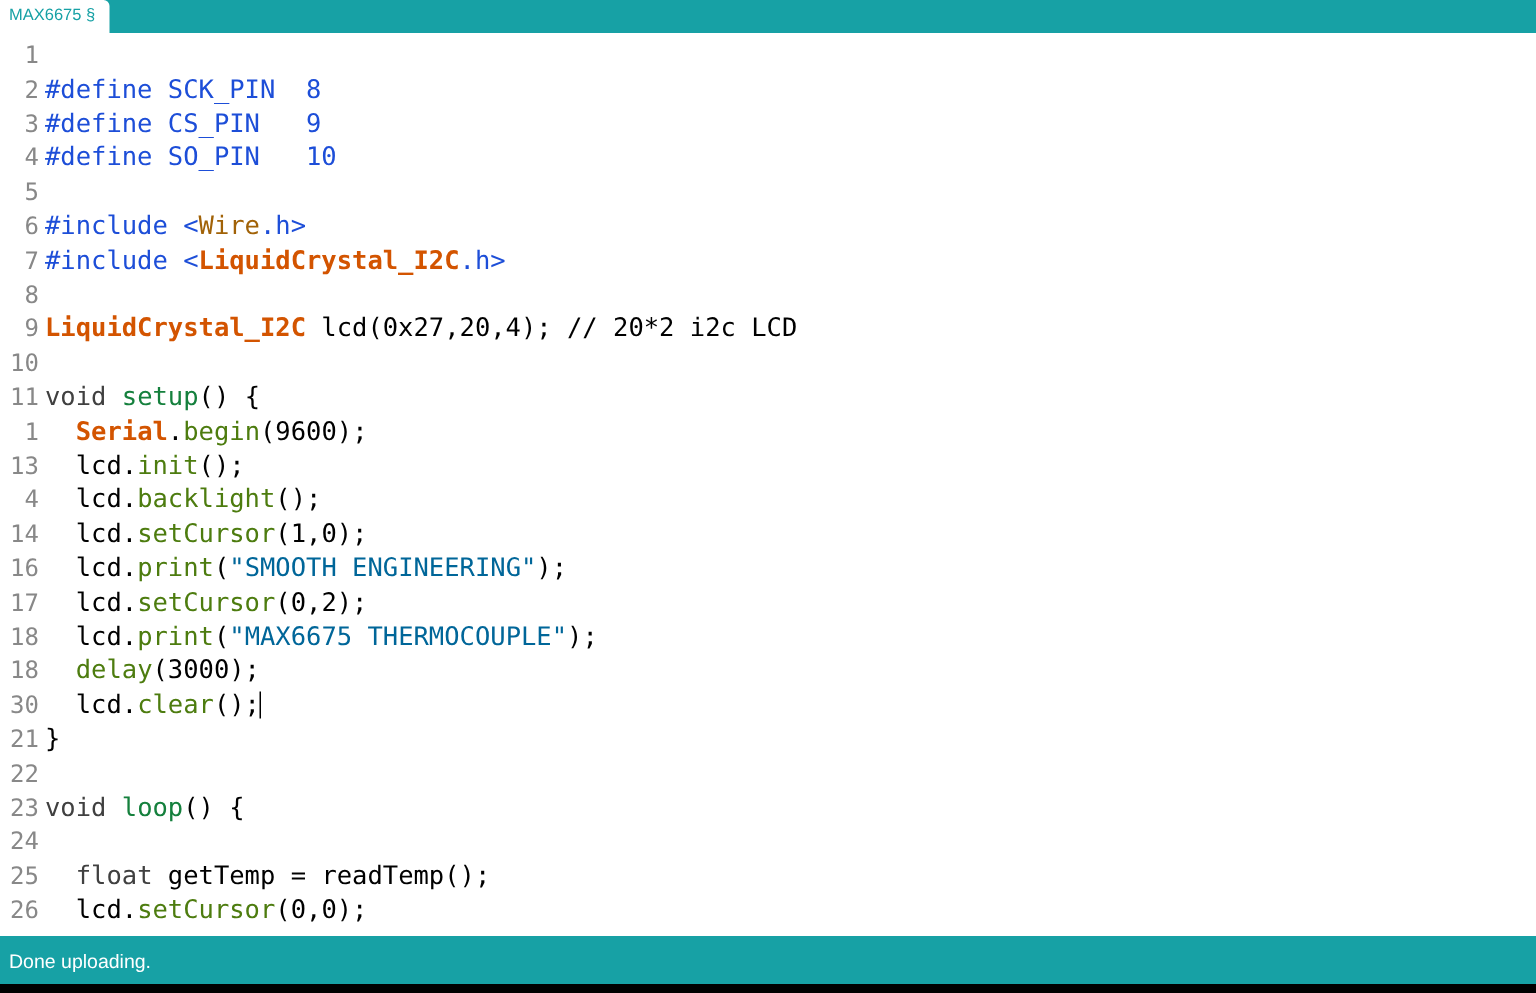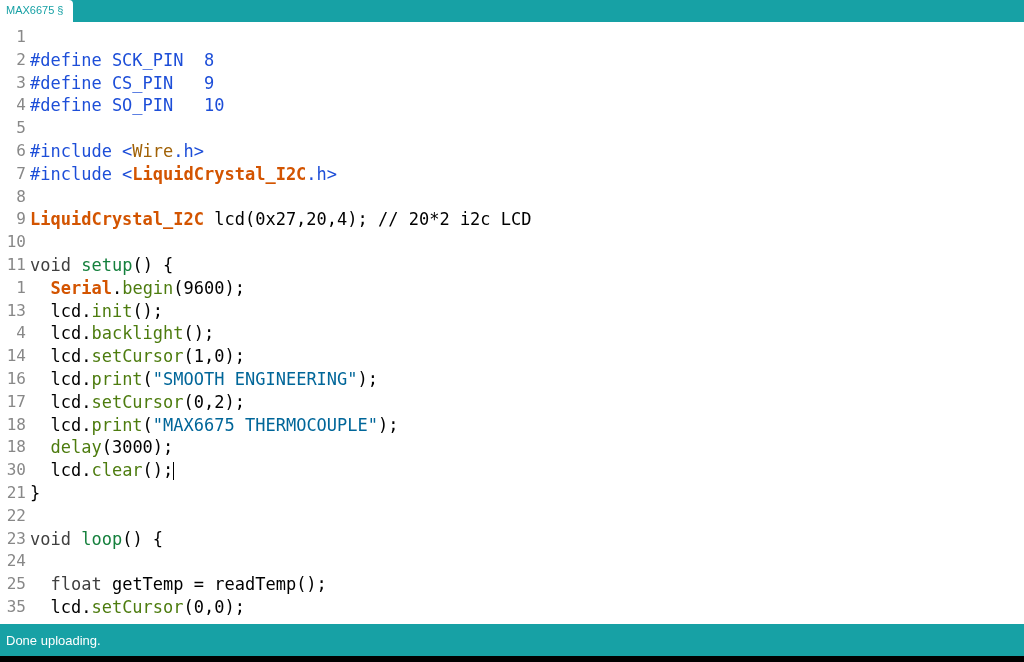--- a/index.html
+++ b/index.html
@@ -112,21 +112,21 @@
       <div>16</div>
       <div>17</div>
       <div>18</div>
       <div>18</div>
       <div>30</div>
       <div>21</div>
       <div>22</div>
       <div>23</div>
       <div>24</div>
       <div>25</div>
-      <div>35</div>
+      <div>26</div>
     </div>
   <div class="code" id="code"><div class="code-line"></div><div class="code-line"><span class="tok-directive">#define SCK_PIN  8</span></div><div class="code-line"><span class="tok-directive">#define CS_PIN   9</span></div><div class="code-line"><span class="tok-directive">#define SO_PIN   10</span></div><div class="code-line"></div><div class="code-line"><span class="tok-directive">#include &lt;</span><span class="tok-class">Wire</span><span class="tok-directive">.h&gt;</span></div><div class="code-line"><span class="tok-directive">#include &lt;</span><span class="tok-type">LiquidCrystal_I2C</span><span class="tok-directive">.h&gt;</span></div><div class="code-line"></div><div class="code-line"><span class="tok-type">LiquidCrystal_I2C</span><span> lcd(0x27,20,4); </span><span class="tok-comment">// 20*2 i2c LCD</span></div><div class="code-line"></div><div class="code-line"><span class="tok-keyword">void</span><span> </span><span class="tok-func">setup</span><span>() {</span></div><div class="code-line"><span>  </span><span class="tok-type">Serial</span><span>.</span><span class="tok-method">begin</span><span>(9600);</span></div><div class="code-line"><span>  lcd.</span><span class="tok-method">init</span><span>();</span></div><div class="code-line"><span>  lcd.</span><span class="tok-method">backlight</span><span>();</span></div><div class="code-line"><span>  lcd.</span><span class="tok-method">setCursor</span><span>(1,0);</span></div><div class="code-line"><span>  lcd.</span><span class="tok-method">print</span><span>(</span><span class="tok-string">"SMOOTH ENGINEERING"</span><span>);</span></div><div class="code-line"><span>  lcd.</span><span class="tok-method">setCursor</span><span>(0,2);</span></div><div class="code-line"><span>  lcd.</span><span class="tok-method">print</span><span>(</span><span class="tok-string">"MAX6675 THERMOCOUPLE"</span><span>);</span></div><div class="code-line"><span>  </span><span class="tok-method">delay</span><span>(3000);</span></div><div class="code-line"><span>  lcd.</span><span class="tok-method">clear</span><span>();</span><span class="cursor"></span></div><div class="code-line"><span>}</span></div><div class="code-line"></div><div class="code-line"><span class="tok-keyword">void</span><span> </span><span class="tok-func">loop</span><span>() {</span></div><div class="code-line"></div><div class="code-line"><span>  </span><span class="tok-keyword">float</span><span> getTemp = readTemp();</span></div><div class="code-line"><span>  lcd.</span><span class="tok-method">setCursor</span><span>(0,0);</span></div></div>
 </div>
 
 <div class="status-bar">
   <span>Done uploading.</span>
 </div>
 <div class="bottom-strip"></div>
 
 </body></html>

